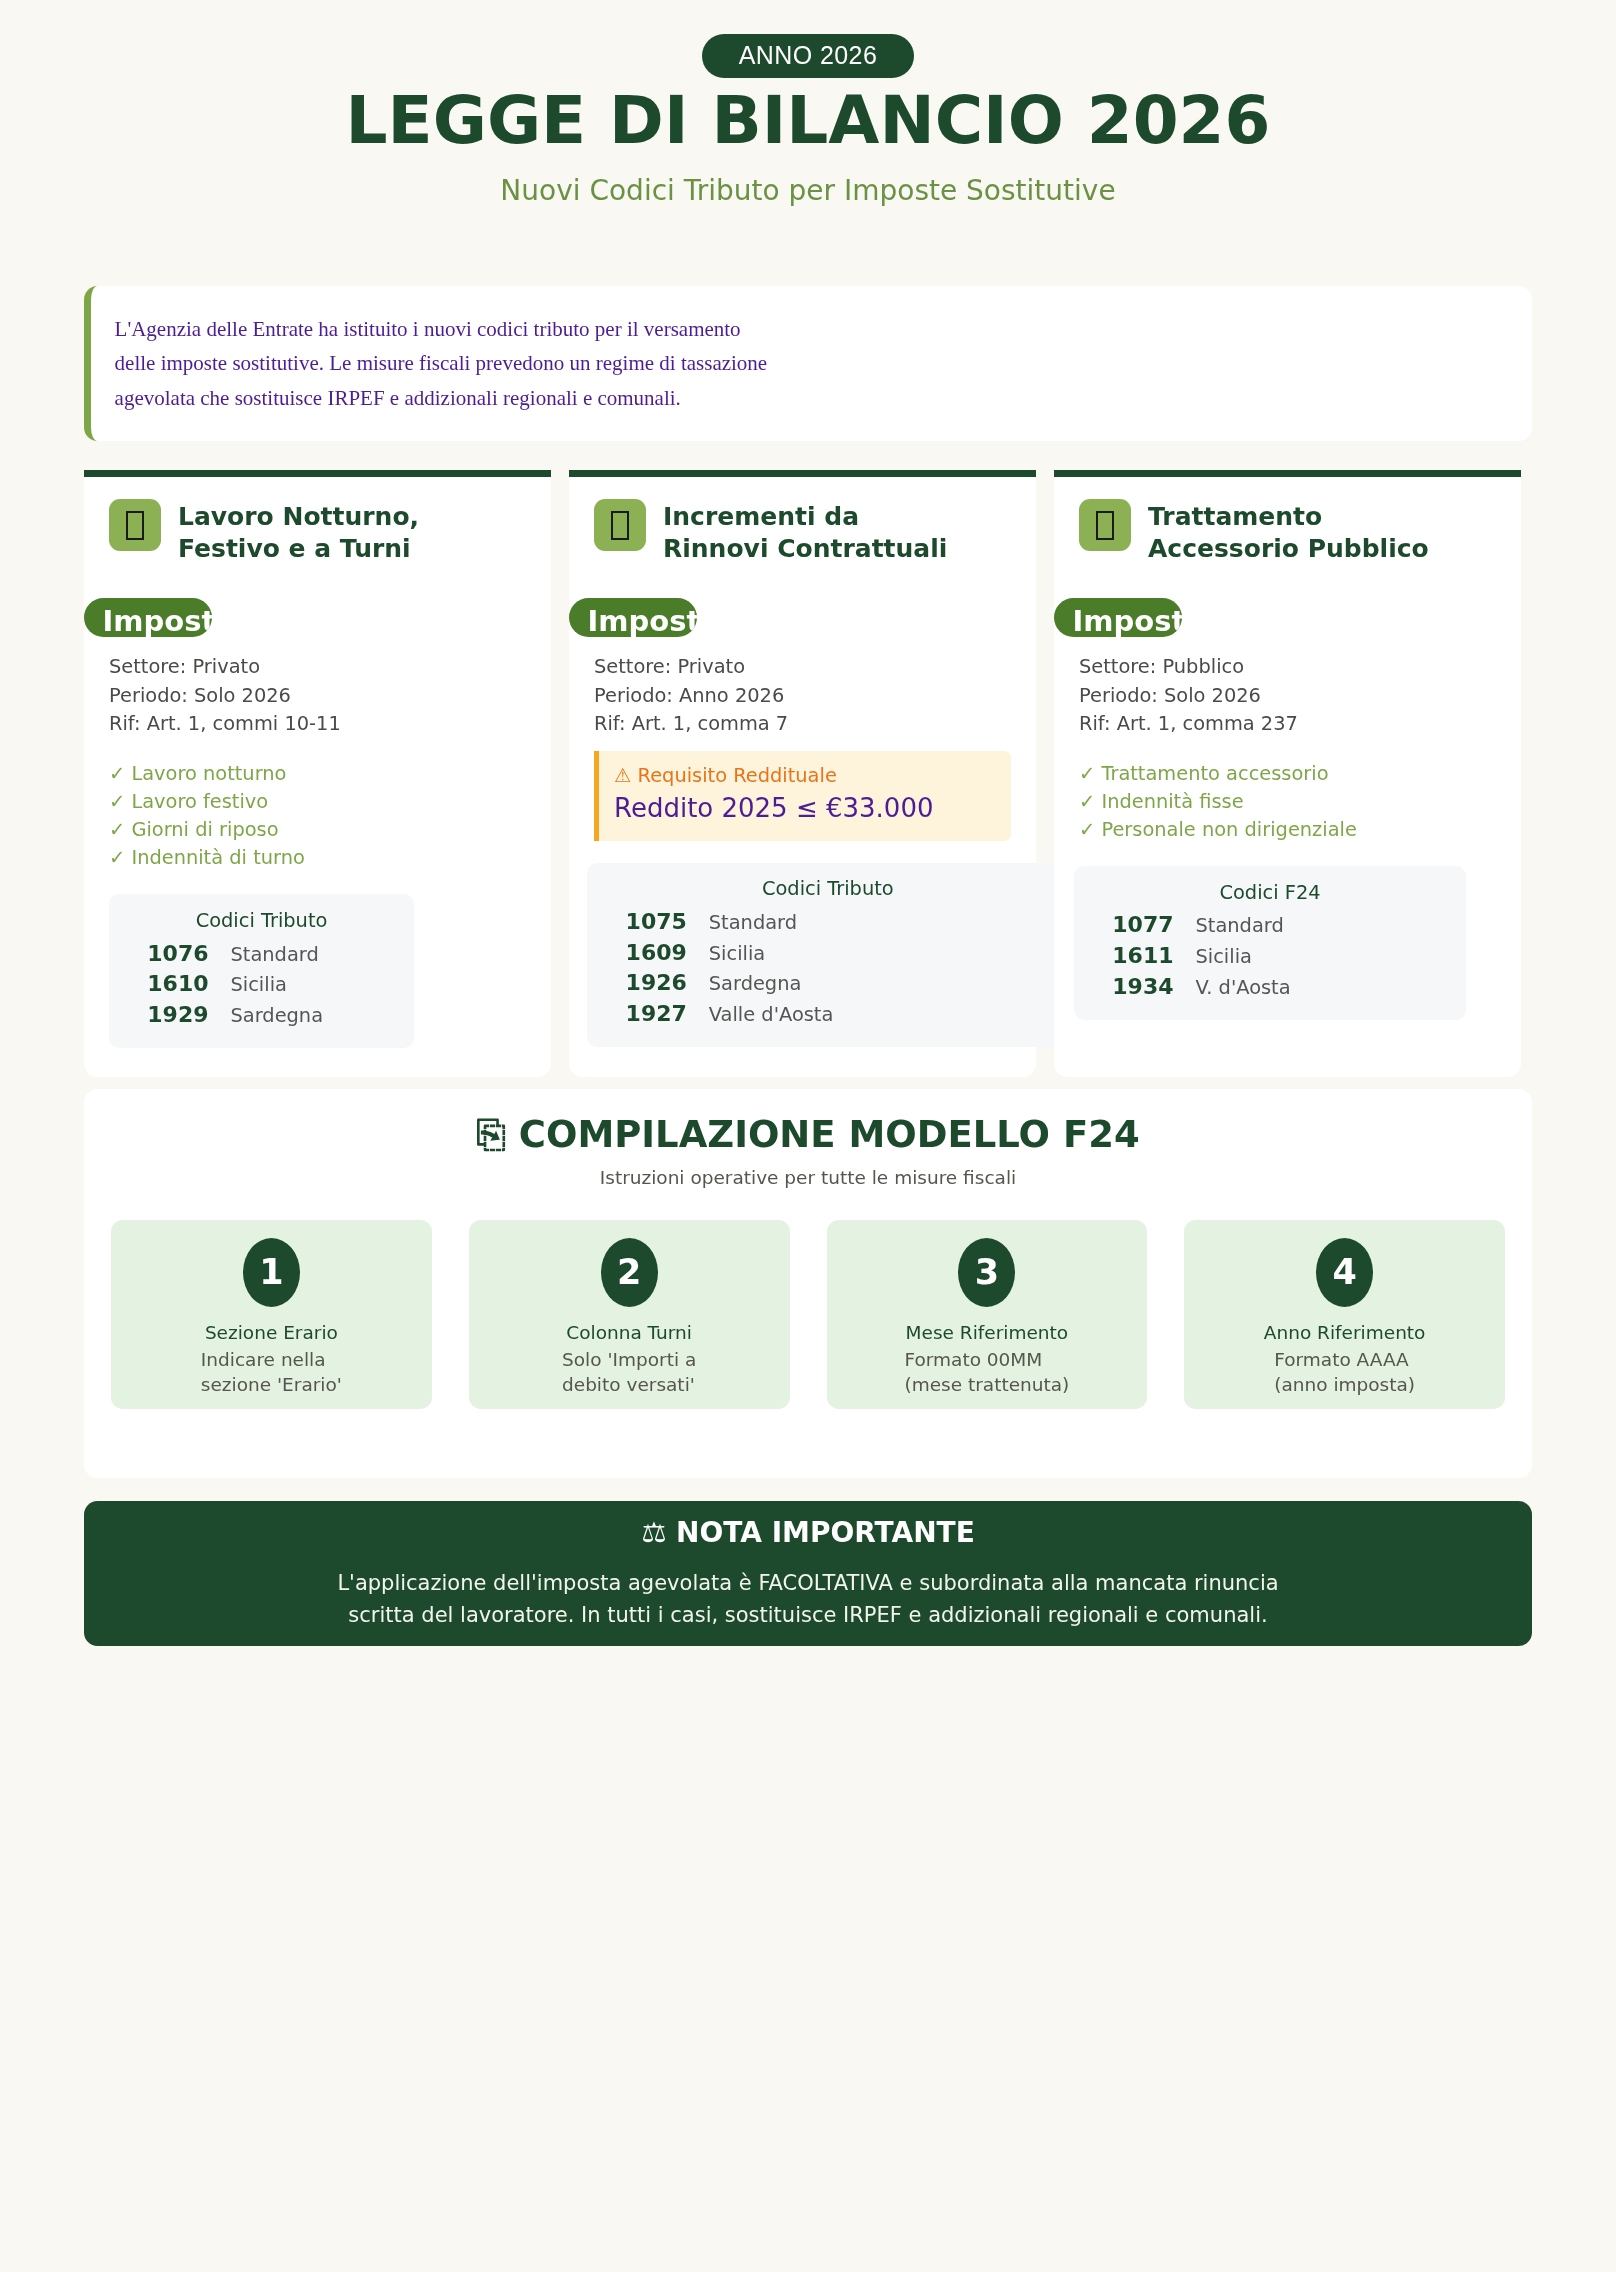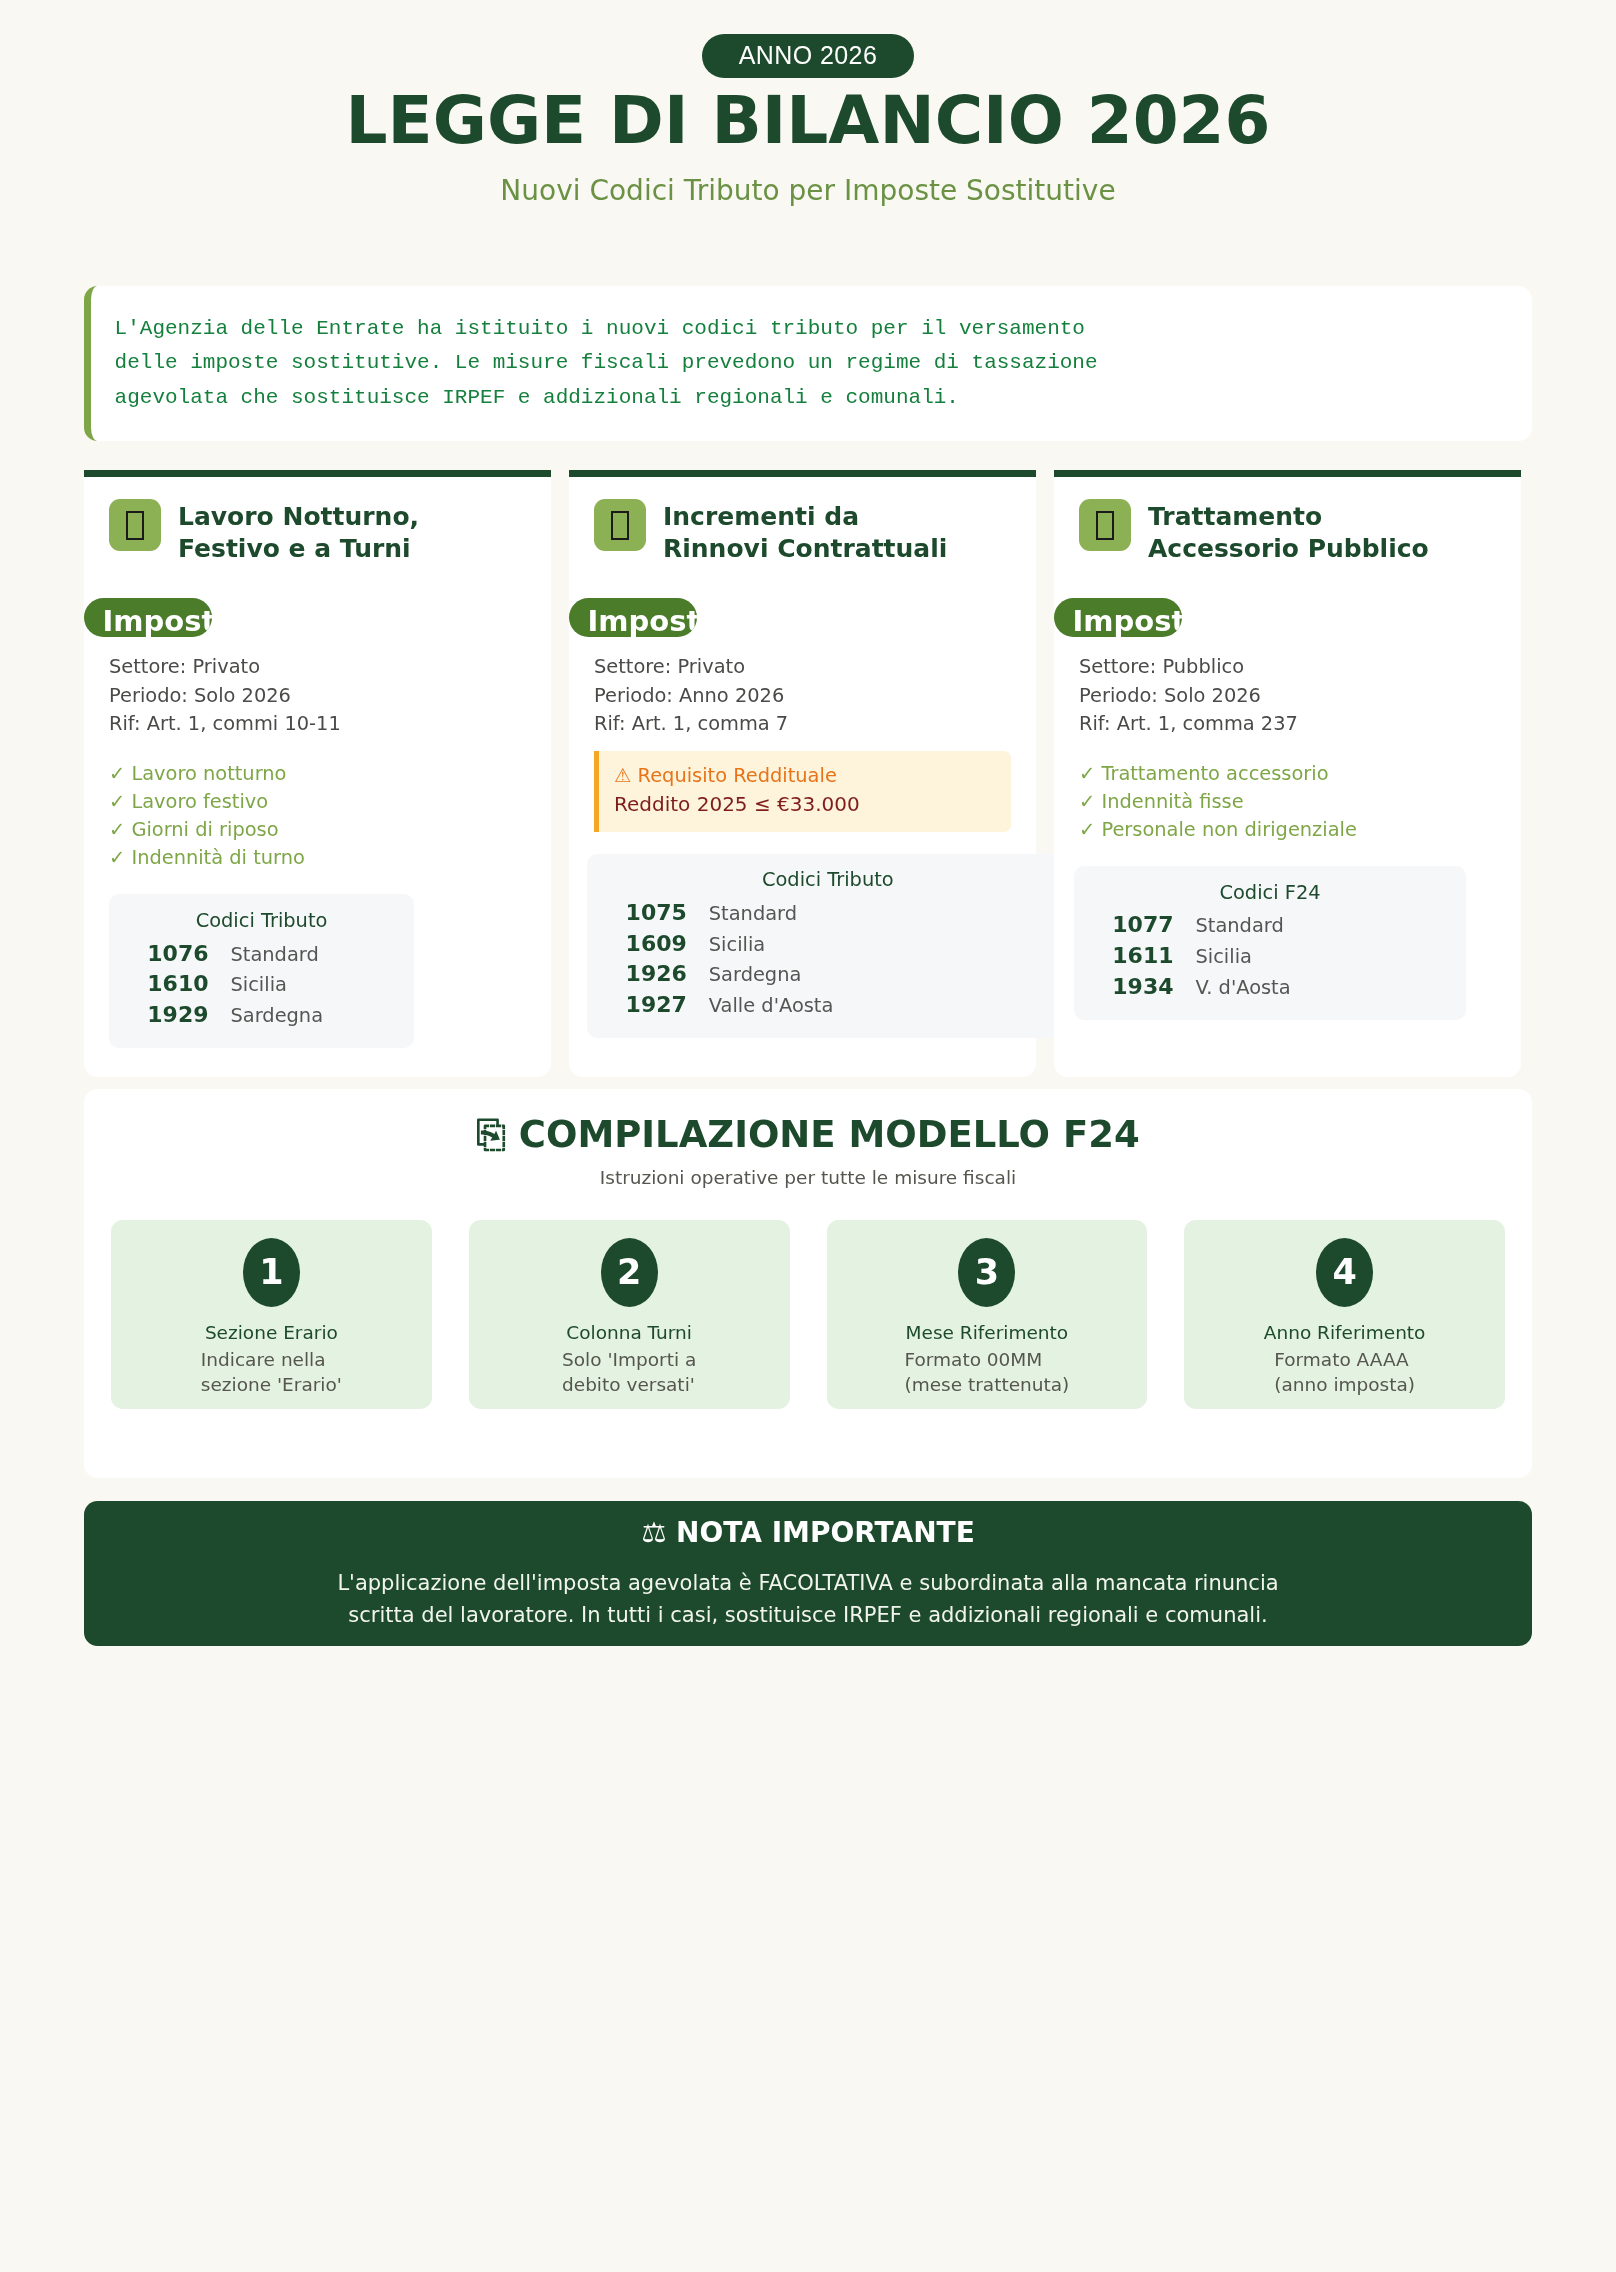--- a/index.html
+++ b/index.html
@@ -60,24 +60,24 @@
     width: 1448px;
     height: 155px;
     background: #ffffff;
     border-radius: 13.5px;
     border-left: 7.6px solid #7ea647;
     display: flex;
     align-items: center;
   }
   .intro-text {
     padding-left: 23.6px;
-    font-family: Liberation Mono, monospace;
+    font-family: Liberation Serif, serif;
     font-size: 21px;
     line-height: 1.62;
-    color: #15803d;
+    color: #4c1d95;
     white-space: pre-line;
   }
 
   
   .cards {
     position: absolute;
     top: 470px;
     left: 84px;
     width: 1448px;
     display: flex;
@@ -177,22 +177,22 @@
     padding: 11px 15px 12.6px 15px;
   }
   .warn-title {
     font-family: "DejaVu Sans", sans-serif;
     font-size: 19.4px;
     color: #e8741a;
     line-height: 1.4;
   }
   .warn-value {
     font-family: "DejaVu Sans", sans-serif;
-    font-size: 20px;
-    color: #7f1d1d;
+    font-size: 26px;
+    color: #4c1d95;
     line-height: 1.5;
   }
 
   .codes-box {
     margin-top: 22px;
     background: #f5f7f8;
     border-radius: 10px;
     padding: 11.8px 18.5px 17px 18.5px;
   }
   .codes-title {

